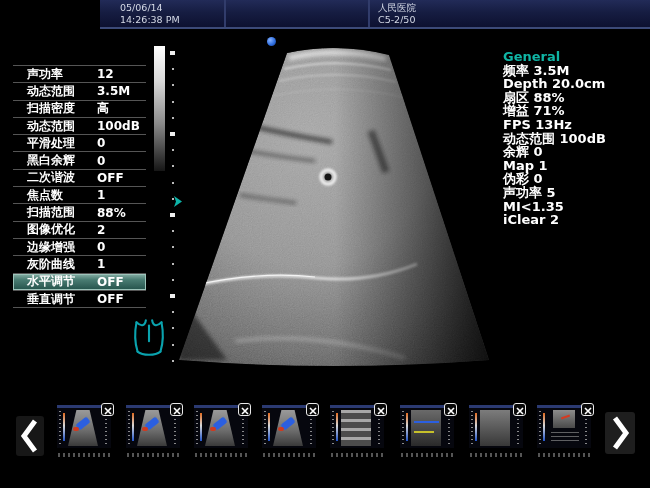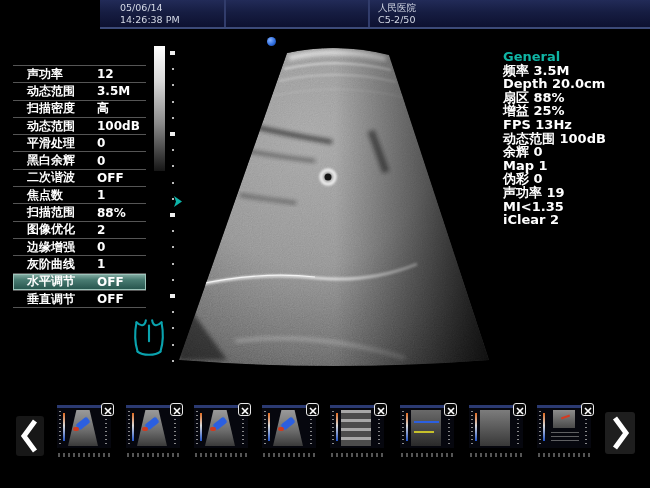--- a/index.html
+++ b/index.html
@@ -223,27 +223,27 @@
       <path d="M30,8 C26,12 22,12 21,6"></path>
       <path d="M18,11 L18,26"></path>
     </g>
   </svg>
 
   <div class="right-panel">
     <div class="rp-title">General</div>
     <div>频率 3.5M</div>
     <div>Depth 20.0cm</div>
     <div>扇区 88%</div>
-    <div>增益 25%</div>
+    <div>增益 71%</div>
     <div>FPS 13Hz</div>
     <div>动态范围 100dB</div>
     <div>余辉 0</div>
     <div>Map 1</div>
     <div>伪彩 0</div>
-    <div>声功率 19</div>
+    <div>声功率 5</div>
     <div>MI&lt;1.35</div>
     <div>iClear 2</div>
   </div>
 
   <button class="nav-btn nav-prev">
     <svg viewBox="0 0 28 40" width="28" height="40">
       <polyline points="19,5 8,20 19,35" fill="none" stroke="#fff" stroke-width="5"></polyline>
     </svg>
   </button>
 

